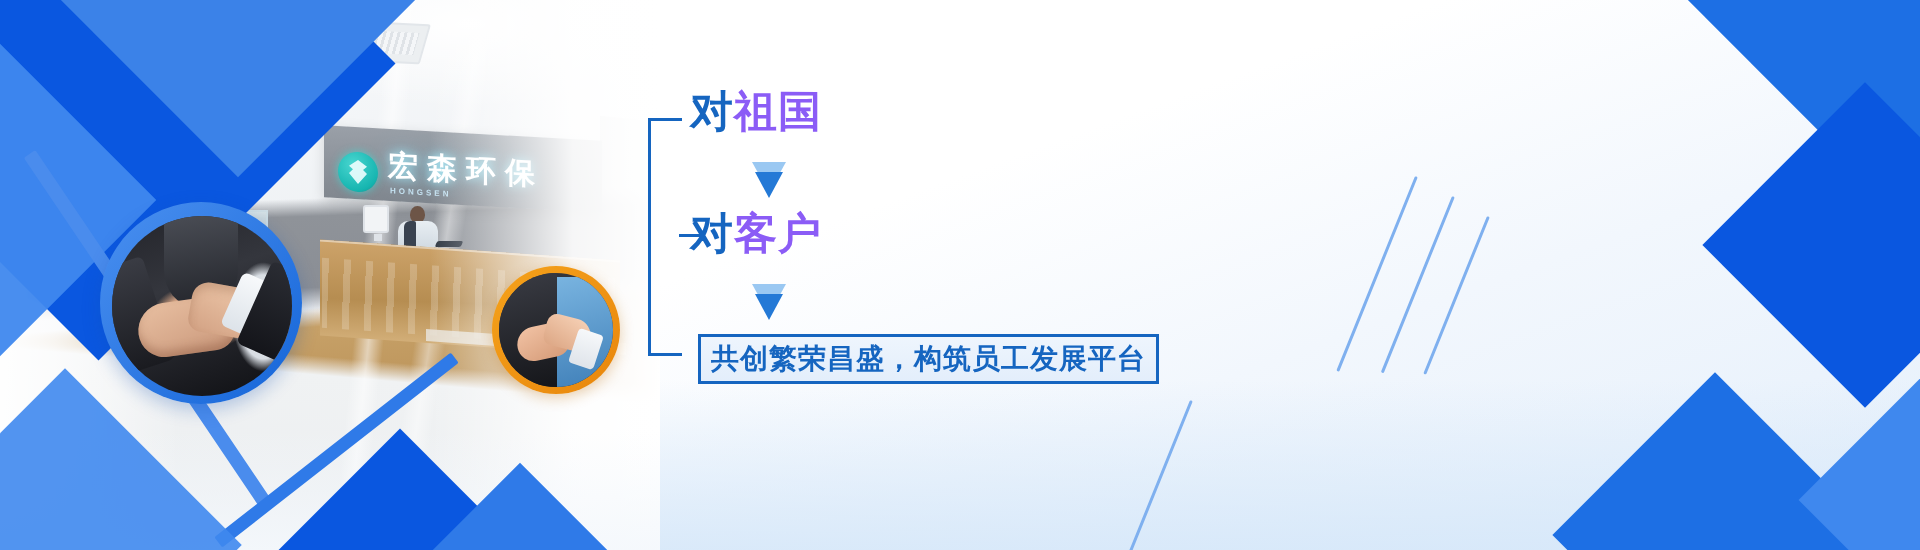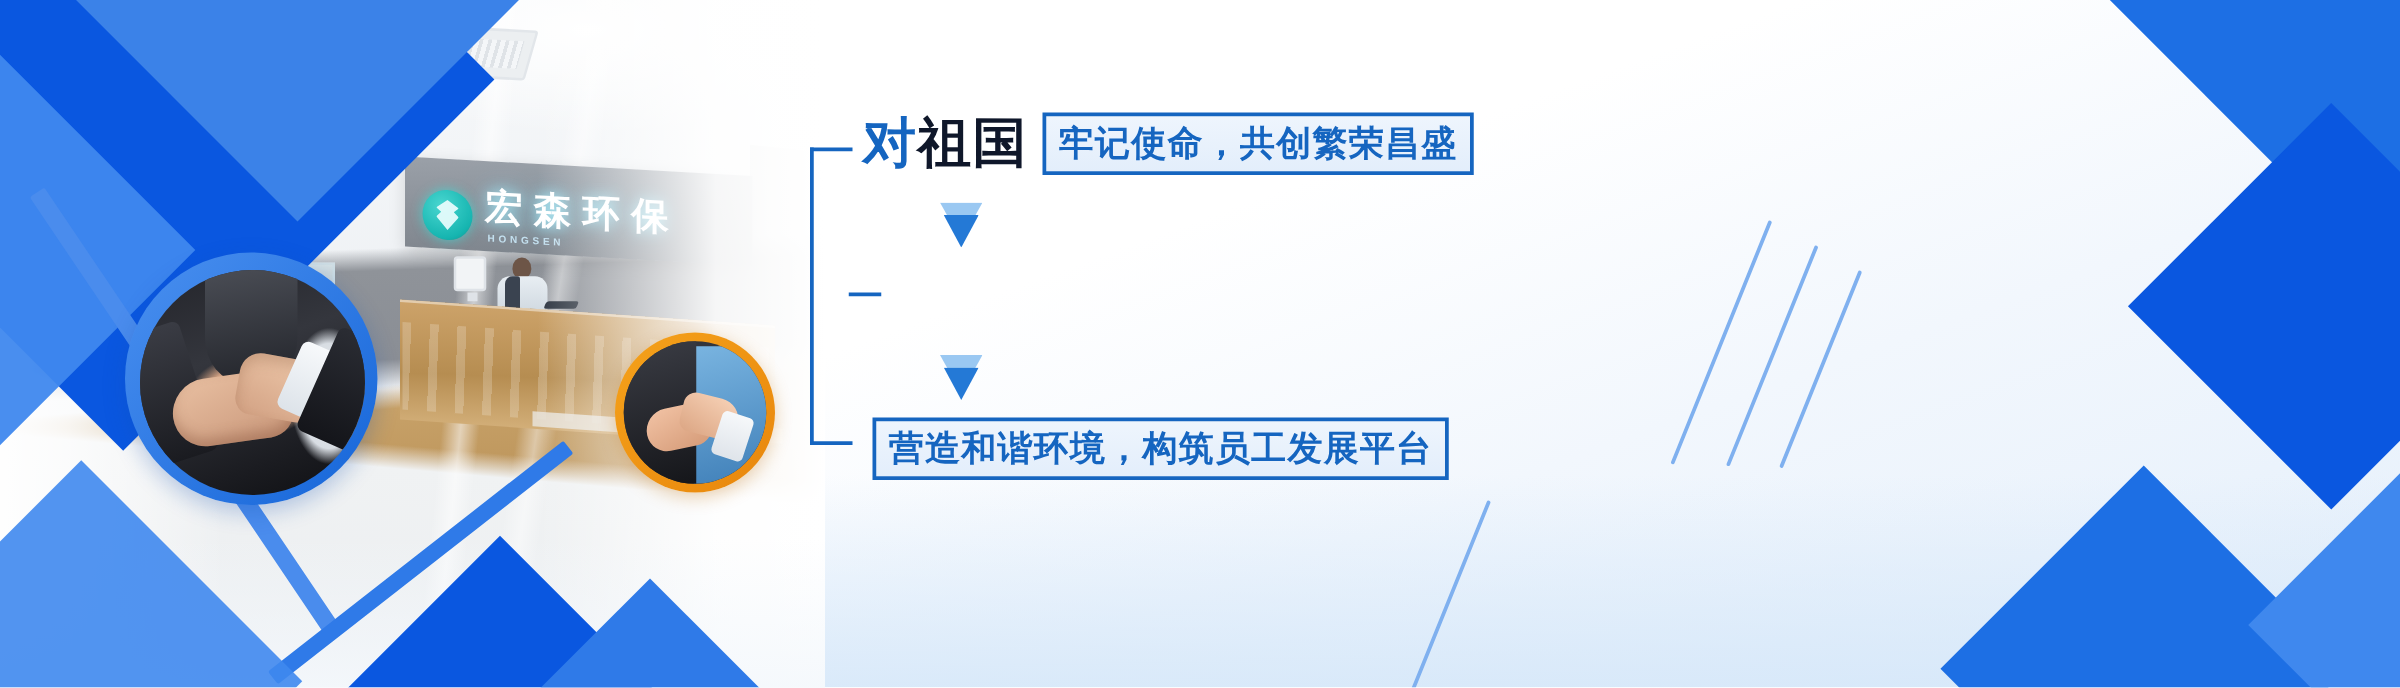--- a/index.html
+++ b/index.html
@@ -330,21 +330,21 @@
   .row.r1{ top:14px; }
   .row.r2{ top:136px; }
   .row.r3{ top:258px; }
 
   .head{
     font-size:43px; font-weight:700; line-height:1;
     white-space:nowrap; letter-spacing:1px;
     font-family:"Liberation Sans","DejaVu Sans",sans-serif;
   }
   .head .c-blue{ color:#1565c0; }
-  .head .c-orange{ color:#0f172a;text-align:center; }
+  .head .c-orange{ color:#8b5cf6;text-align:center; }
 
   .valbox{
     margin-left:8px;
     border:3px solid #1565c0;
     background:linear-gradient(180deg,#eef5fd,#e3eefb);
     padding:6px 10px 7px 10px;
     font-size:28px; font-weight:700; color:#1565c0;
     white-space:nowrap; letter-spacing:1px;
     line-height:1.12;
     font-family:"Liberation Sans","DejaVu Sans",sans-serif;
@@ -440,35 +440,37 @@
 
   <div class="content">
 
     <div class="bracket"></div>
     <div class="bracket-stub"></div>
 
     <div class="row r1">
       <div class="head">
         <span class="c-blue">对</span><span class="c-orange">祖国</span>
       </div>
-      <div class="valbox">牢记使命，共创繁荣昌盛</div>
     </div>
 
     <div class="arrow a1">
       <div class="t-top"></div>
       <div class="t-bot"></div>
     </div>
 
     <div class="row r2">
+      <div class="head">
+        <span class="c-blue">对</span><span class="c-orange">客户</span>
+      </div>
     </div>
 
     <div class="arrow a2">
       <div class="t-top"></div>
       <div class="t-bot"></div>
     </div>
 
     <div class="row r3">
-      <div class="valbox">营造和谐环境，构筑员工发展平台</div>
+      <div class="valbox">共创繁荣昌盛，构筑员工发展平台</div>
     </div>
 
   </div>
 
 </div>
 
 </body></html>

